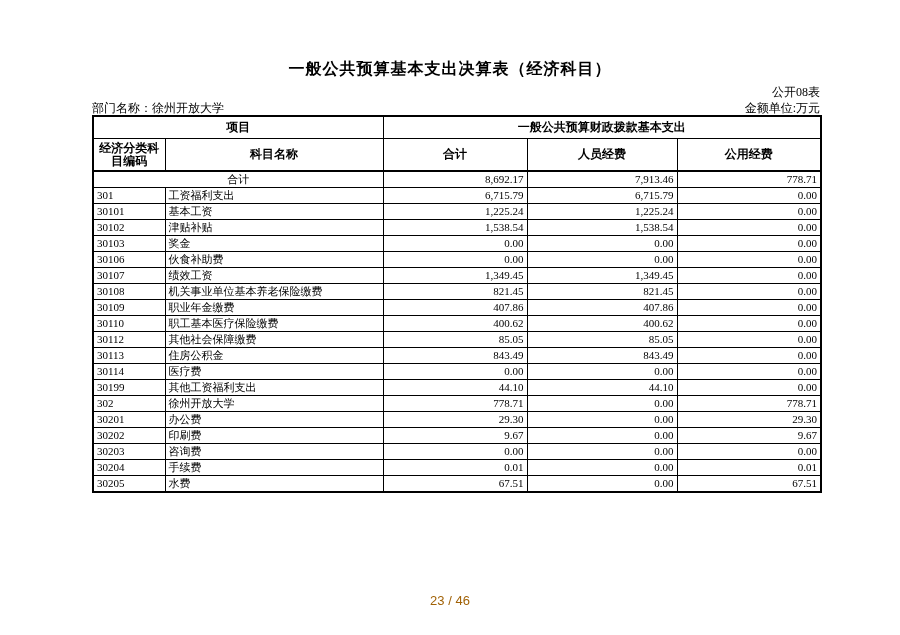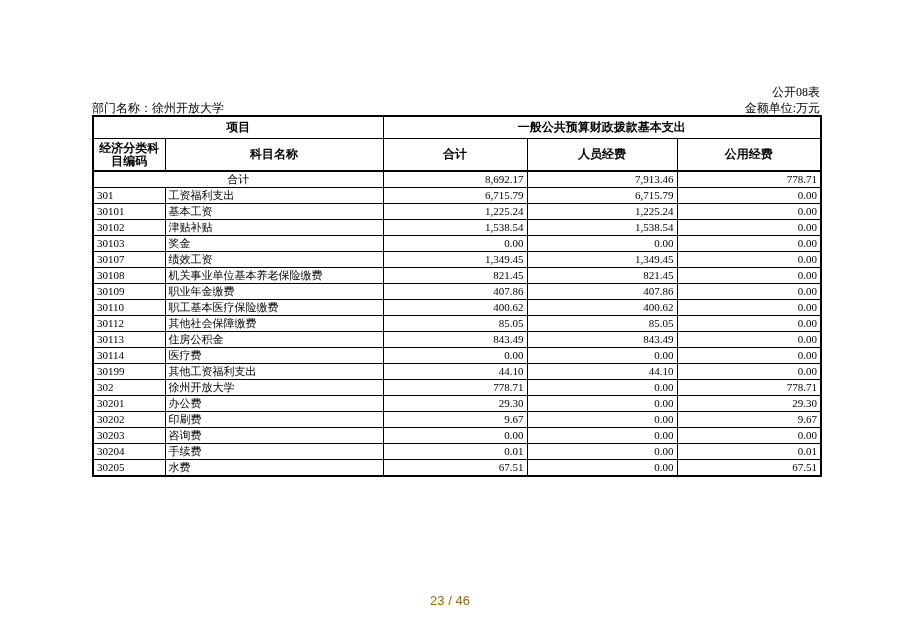--- a/index.html
+++ b/index.html
@@ -91,20 +91,21 @@
     font-size: 13px;
     color: #a16207;
     font-family: "Liberation Sans", "DejaVu Sans", sans-serif;
   }
 </style>
 </head>
 <body>
 
 <div class="page">
 
+  <h1 class="doc-title">一般公共预算基本支出决算表（经济科目）</h1>
 
   <div class="table-code">公开08表</div>
 
   <div class="meta-row">
     <span>部门名称：徐州开放大学</span>
     <span>金额单位:万元</span>
   </div>
 
   <table class="budget">
     <colgroup>
@@ -156,20 +157,27 @@
           <td class="c-num">0.00</td>
         </tr>
         <tr>
           <td class="c-code">30103</td>
           <td class="c-name">奖金</td>
           <td class="c-num">0.00</td>
           <td class="c-num">0.00</td>
           <td class="c-num">0.00</td>
         </tr>
         <tr>
+          <td class="c-code">30106</td>
+          <td class="c-name">伙食补助费</td>
+          <td class="c-num">0.00</td>
+          <td class="c-num">0.00</td>
+          <td class="c-num">0.00</td>
+        </tr>
+        <tr>
           <td class="c-code">30107</td>
           <td class="c-name">绩效工资</td>
           <td class="c-num">1,349.45</td>
           <td class="c-num">1,349.45</td>
           <td class="c-num">0.00</td>
         </tr>
         <tr>
           <td class="c-code">30108</td>
           <td class="c-name">机关事业单位基本养老保险缴费</td>
           <td class="c-num">821.45</td>

